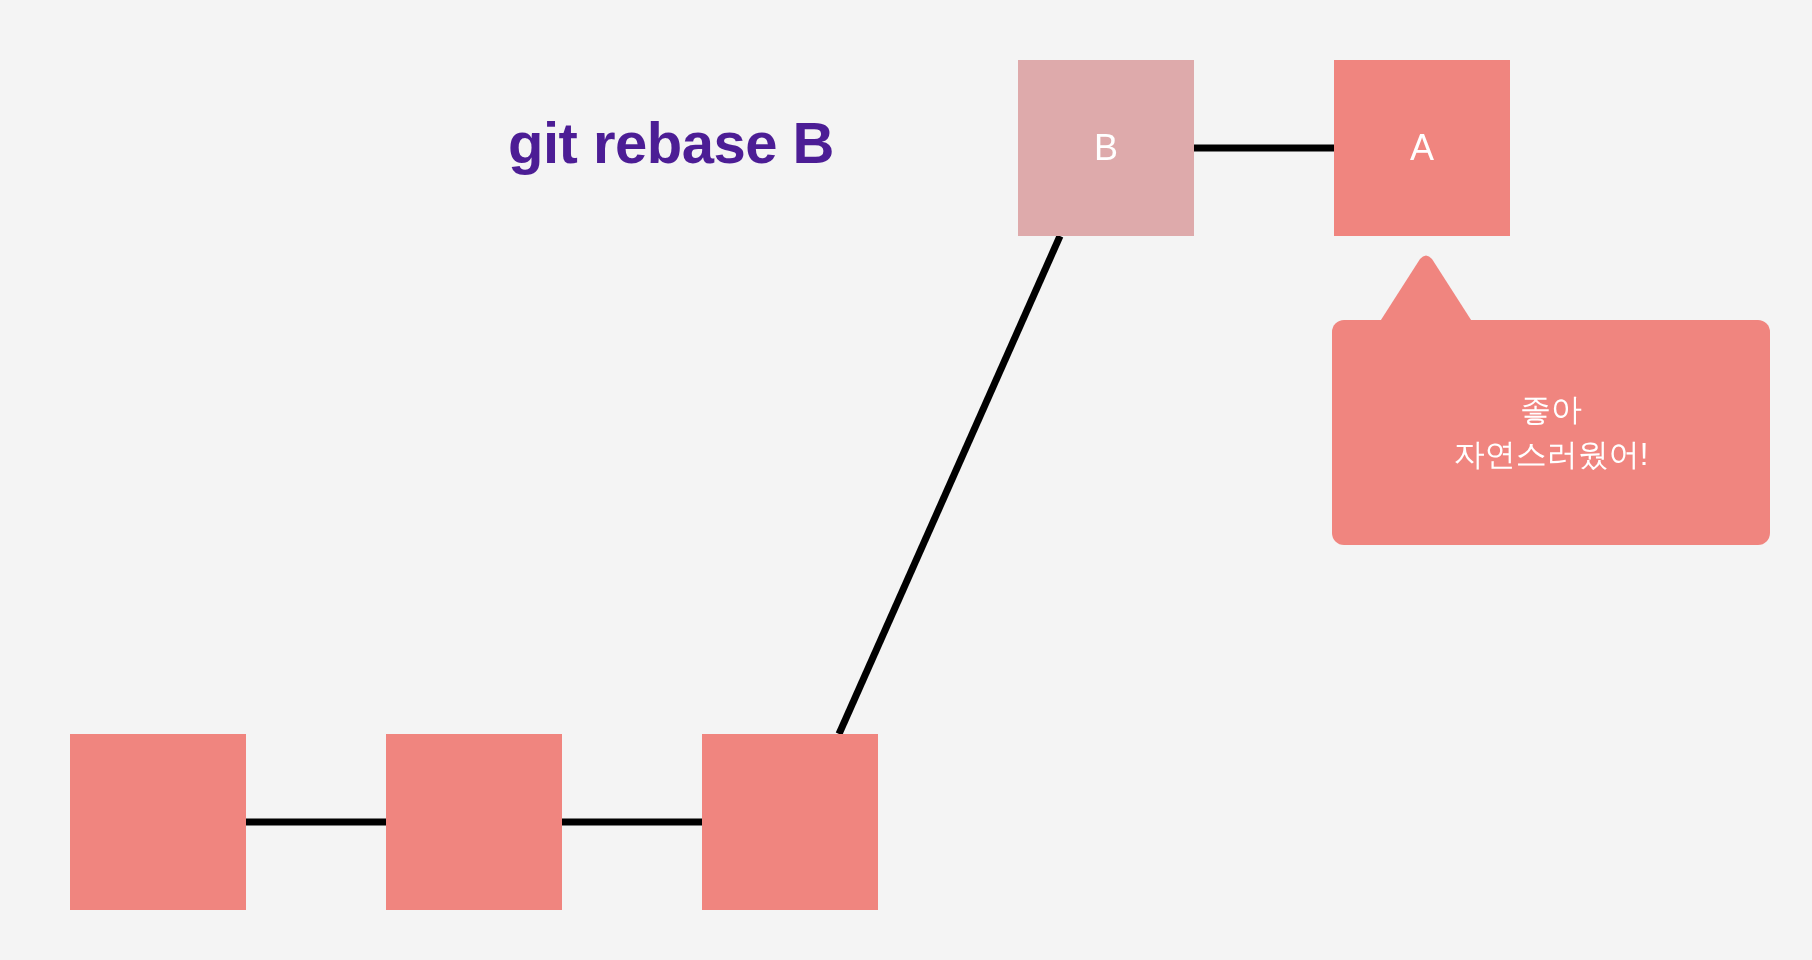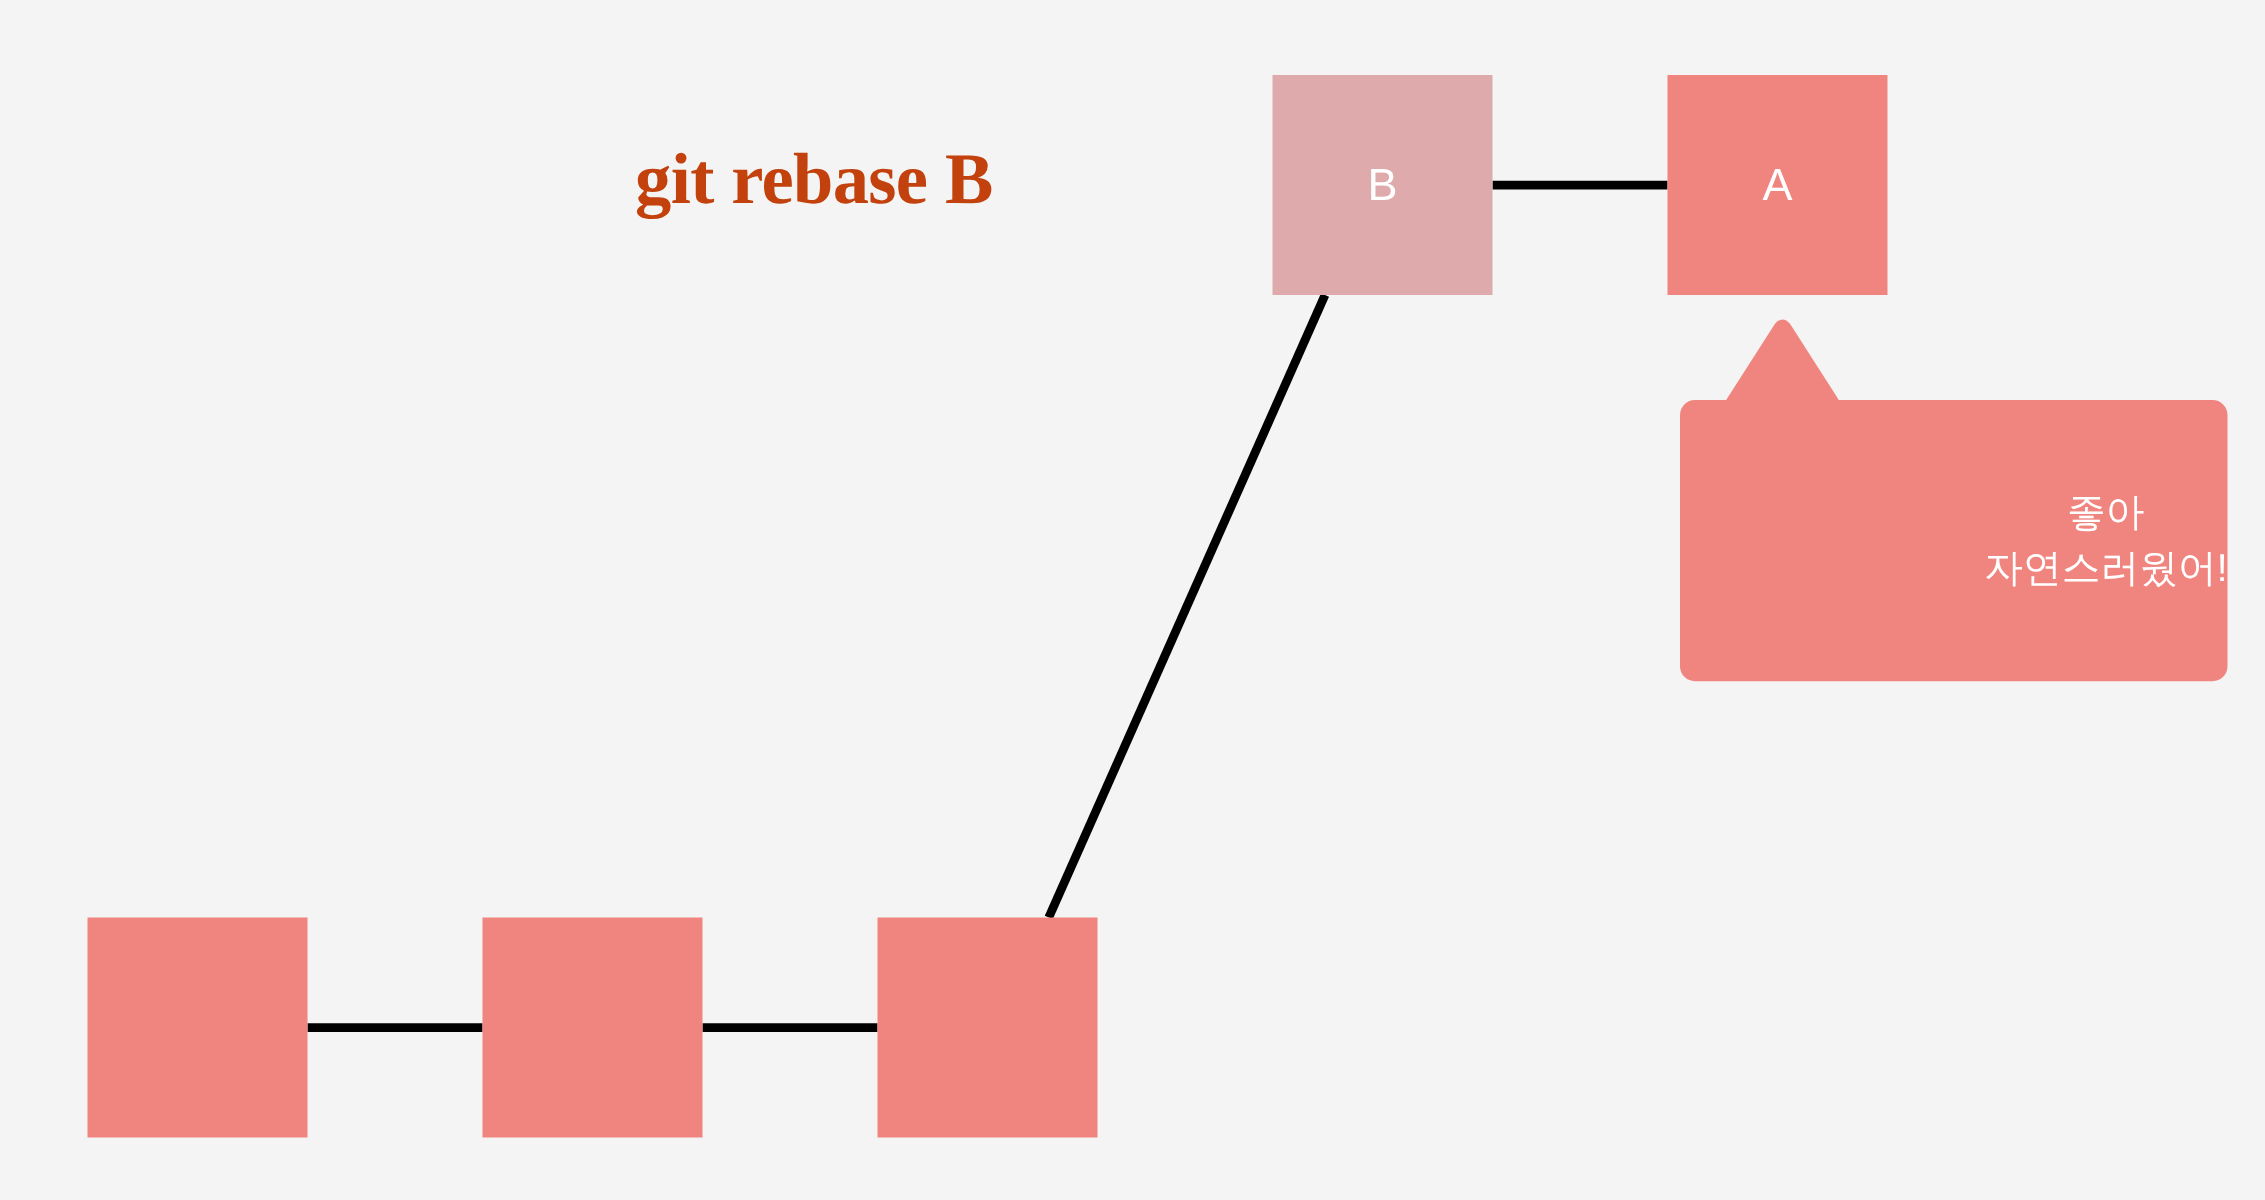--- a/index.html
+++ b/index.html
@@ -30,25 +30,24 @@
     pointer-events: none;
   }
 
   
   .diagram-title {
     position: absolute;
     left: 508px;
     top: 114px;
     font-size: 58px;
     font-weight: bold;
-    color: #c2410c;
+    color: #4c1d95;
     letter-spacing: -0.5px;
     white-space: nowrap;
     line-height: 1;
-    font-family: Liberation Serif, serif;
   }
 
   
   .commit-node {
     position: absolute;
     display: flex;
     align-items: center;
     justify-content: center;
     box-sizing: border-box;
   }
@@ -65,22 +64,21 @@
     position: absolute;
     left: 1332px;
     top: 320px;
     width: 438px;
     height: 225px;
     background: #f0857f;
     border-radius: 12px;
     box-sizing: border-box;
     display: flex;
     align-items: center;
-    justify-content: flex-end;
-    margin-left: 12px;
+    justify-content: center;
   }
   .bubble-tail {
     position: absolute;
     left: 1373px;
     top: 255px;
     width: 106px;
     height: 70px;
     pointer-events: none;
   }
   .bubble-text {

